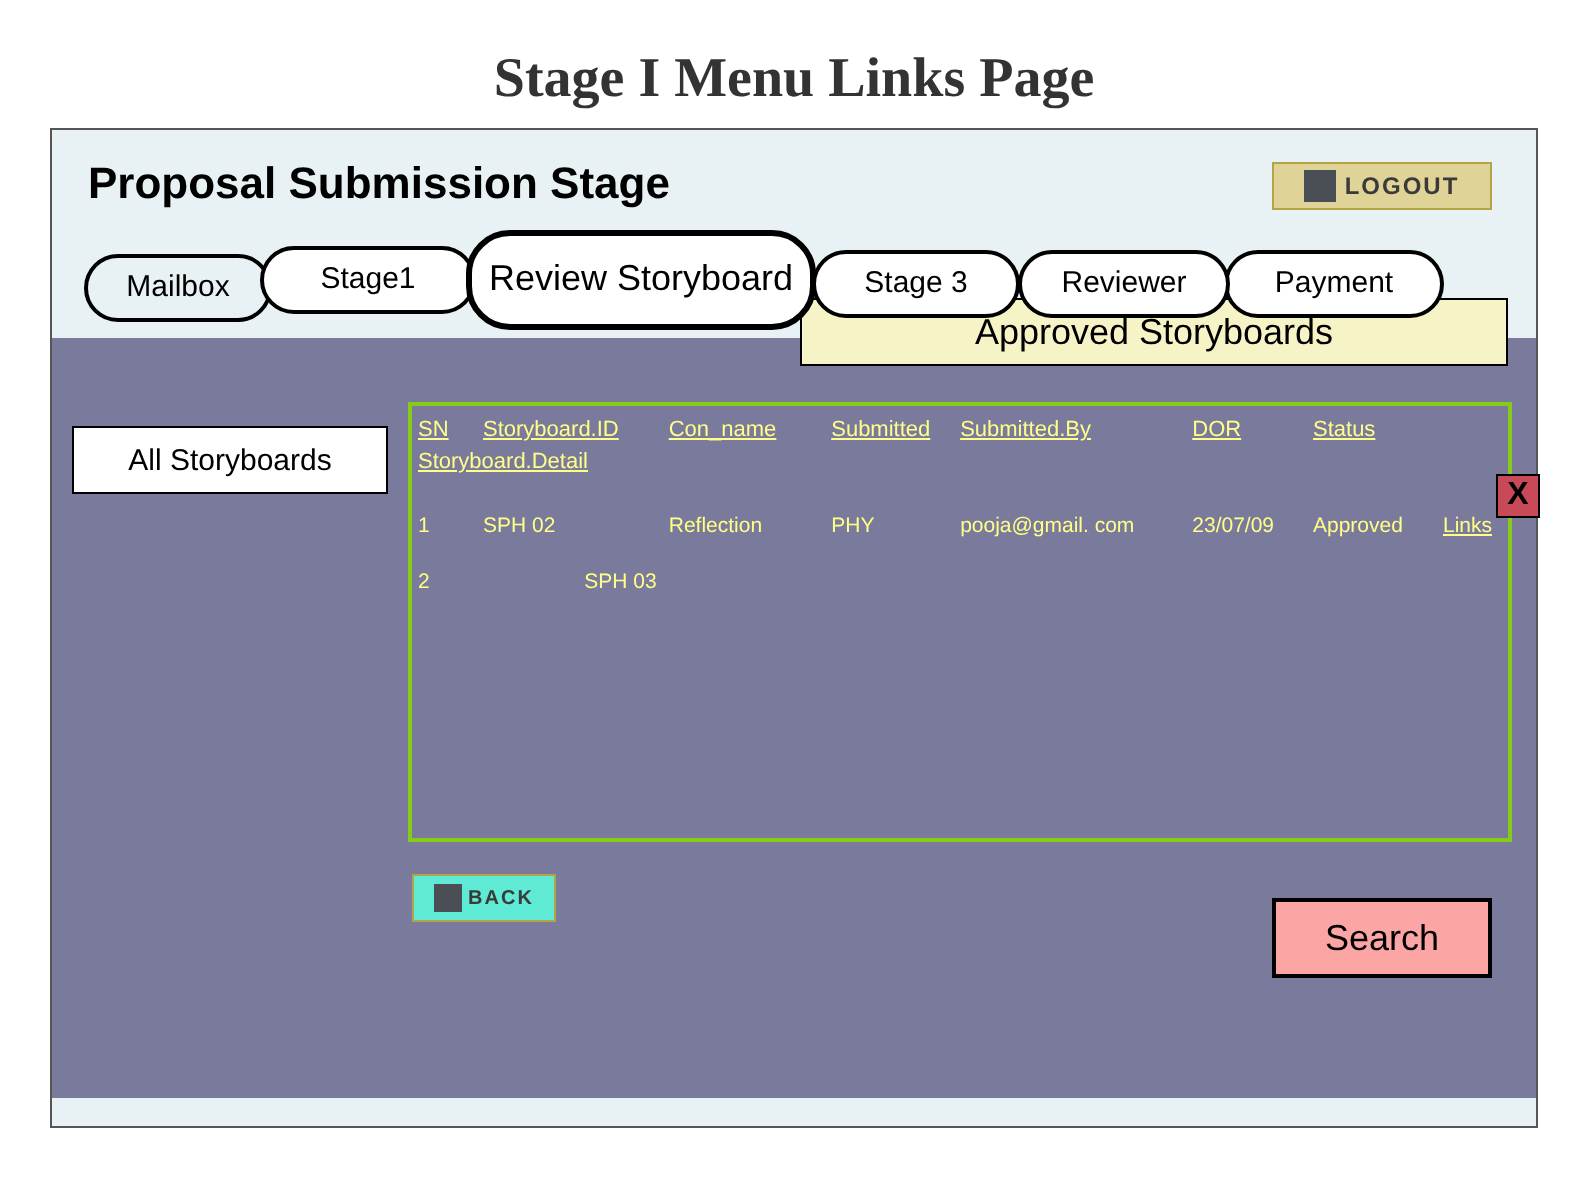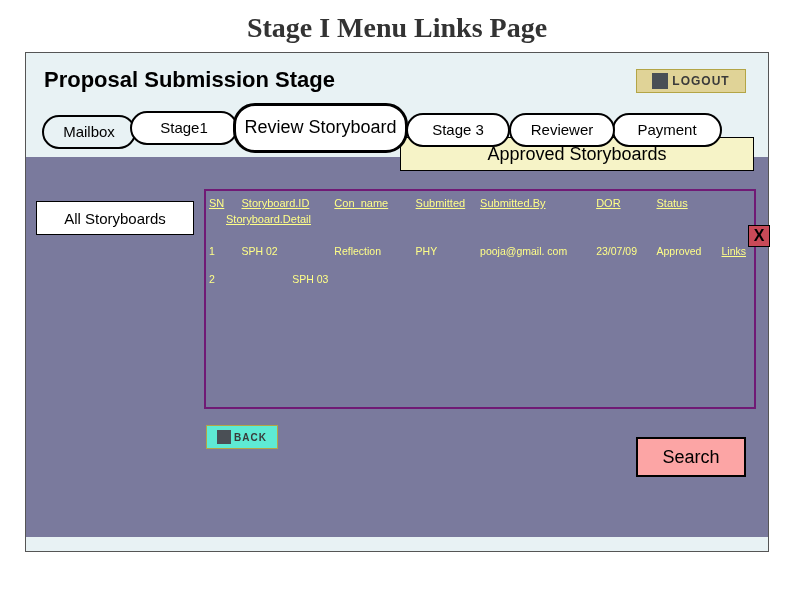--- a/index.html
+++ b/index.html
@@ -8,21 +8,21 @@
       height: 595px;
       background: #fff;
       font-family: Arial, Helvetica, sans-serif;
       position: relative;
     }
     .page-title {
       text-align: center;
       font-size: 28px;
       font-family: Georgia, 'Times New Roman', serif;
       color: #333;
-      margin-top: 12px;
+      margin-top: 24px;
       margin-bottom: 8px;
     }
     .outer-frame {
       margin: 0 auto;
       width: 744px;
       height: 500px;
       border: 1px solid #555;
       background: #e8f2f4;
       position: relative;
     }
@@ -146,21 +146,21 @@
       justify-content: center;
       font-size: 15px;
       color: #000;
     }
     .table-zone {
       position: absolute;
       left: 178px;
       top: 32px;
       right: 12px;
       height: 220px;
-      border: 2px solid #701a75;
+      border: 2px solid #84cc16;
       background: #7a7a9d;
     }
     .tbl {
       width: 100%;
       font-size: 10.5px;
       color: #ffff88;
       border-collapse: collapse;
     }
     .tbl td {
       padding: 4px 3px;
@@ -270,21 +270,21 @@
           <td style="width:28px;">SN</td>
           <td style="width:80px;">Storyboard.ID</td>
           <td style="width:70px;">Con_name</td>
           <td style="width:52px;">Submitted</td>
           <td style="width:100px;">Submitted.By</td>
           <td style="width:52px;">DOR</td>
           <td style="width:56px;">Status</td>
           <td style="width:30px;"></td>
         </tr>
         <tr class="hdr2">
-          <td colspan="8" style="padding-left:20px;">Storyboard.Detail</td>
+          <td colspan="8" style="padding-left:3px;">Storyboard.Detail</td>
         </tr>
         <tr>
           <td style="padding-top:16px;">1</td>
           <td style="padding-top:16px;">SPH 02</td>
           <td style="padding-top:16px;">Reflection</td>
           <td style="padding-top:16px;">PHY</td>
           <td style="padding-top:16px;">pooja@gmail. com</td>
           <td style="padding-top:16px;">23/07/09</td>
           <td class="approved-text" style="padding-top:16px;">Approved</td>
           <td style="padding-top:16px;"><span class="view-link">Links</span></td>

